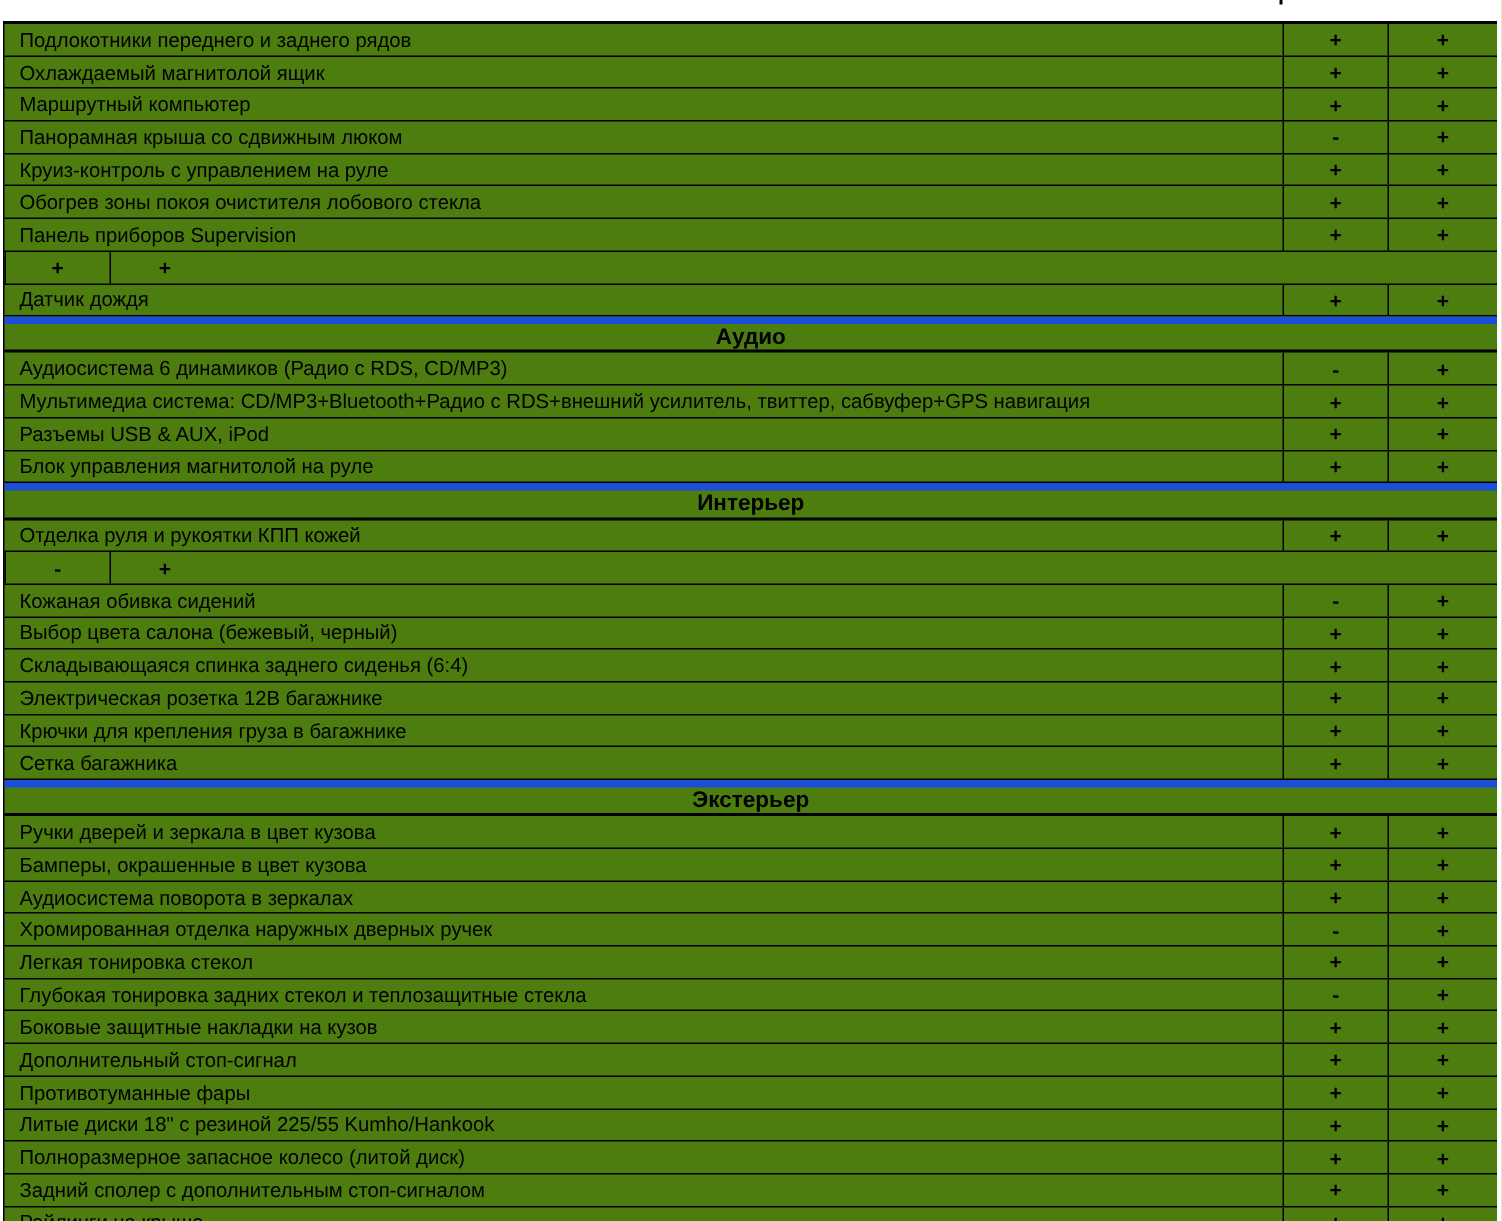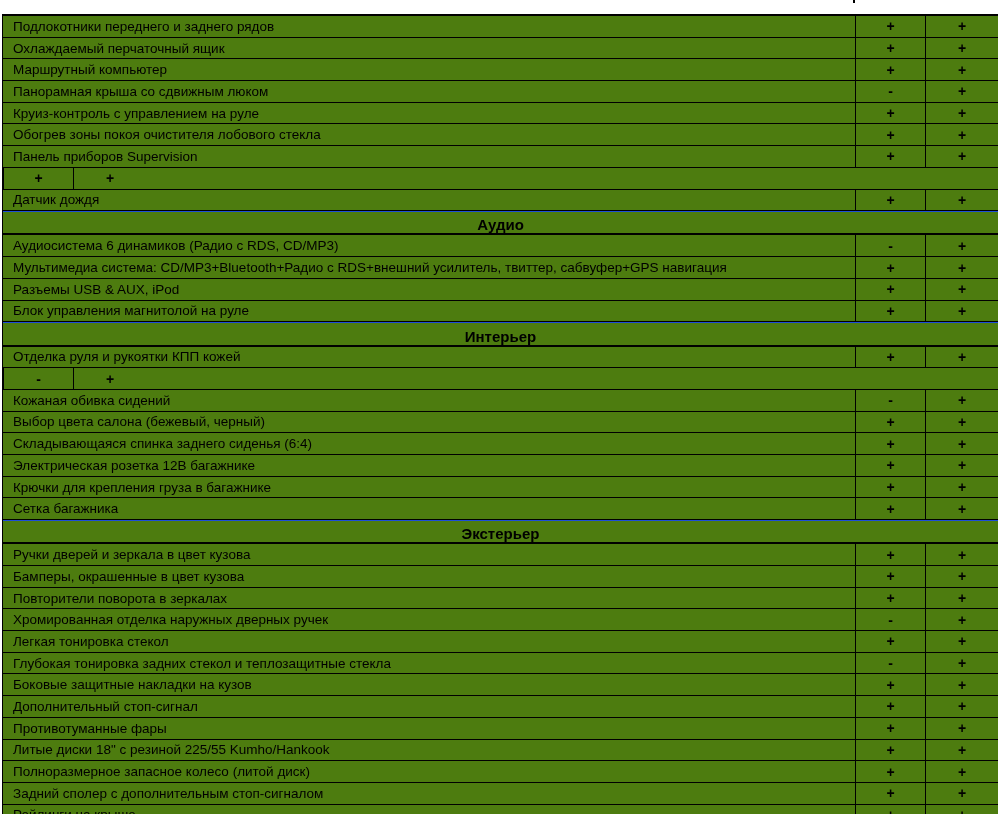--- a/index.html
+++ b/index.html
@@ -37,25 +37,25 @@
   }
   .t-row {
     display: flex;
     align-items: stretch;
     height: 21.7px;
     box-sizing: border-box;
     border-bottom: 1px solid #000000;
   }
   .header-row {
     display: flex;
-    align-items: flex-end;
+    align-items: flex-start;
     justify-content: center;
     height: 24.3px;
     box-sizing: border-box;
-    border-top: 1px solid #1d4ed8;
+    border-top: 5px solid #1d4ed8;
     border-bottom: 2px solid #000000;
     font-weight: bold;
     font-size: 15px;
   }
   .cell {
     box-sizing: border-box;
     display: flex;
     align-items: center;
     overflow: hidden;
   }
@@ -79,21 +79,21 @@
 
 <div class="page">
   <div class="cut-notch"></div>
   <div class="spec-table">
       <div class="t-row">
         <div class="cell feature">Подлокотники переднего и заднего рядов</div>
         <div class="cell val v1">+</div>
         <div class="cell val v2">+</div>
       </div>
       <div class="t-row">
-        <div class="cell feature">Охлаждаемый перчаточный ящик</div>
+        <div class="cell feature">Охлаждаемый магнитолой ящик</div>
         <div class="cell val v1">+</div>
         <div class="cell val v2">+</div>
       </div>
       <div class="t-row">
         <div class="cell feature">Маршрутный компьютер</div>
         <div class="cell val v1">+</div>
         <div class="cell val v2">+</div>
       </div>
       <div class="t-row">
         <div class="cell feature">Панорамная крыша со сдвижным люком</div>
@@ -196,21 +196,21 @@
         <div class="cell feature">Ручки дверей и зеркала в цвет кузова</div>
         <div class="cell val v1">+</div>
         <div class="cell val v2">+</div>
       </div>
       <div class="t-row">
         <div class="cell feature">Бамперы, окрашенные в цвет кузова</div>
         <div class="cell val v1">+</div>
         <div class="cell val v2">+</div>
       </div>
       <div class="t-row">
-        <div class="cell feature">Повторители поворота в зеркалах</div>
+        <div class="cell feature">Аудиосистема поворота в зеркалах</div>
         <div class="cell val v1">+</div>
         <div class="cell val v2">+</div>
       </div>
       <div class="t-row">
         <div class="cell feature">Хромированная отделка наружных дверных ручек</div>
         <div class="cell val v1">-</div>
         <div class="cell val v2">+</div>
       </div>
       <div class="t-row">
         <div class="cell feature">Легкая тонировка стекол</div>

